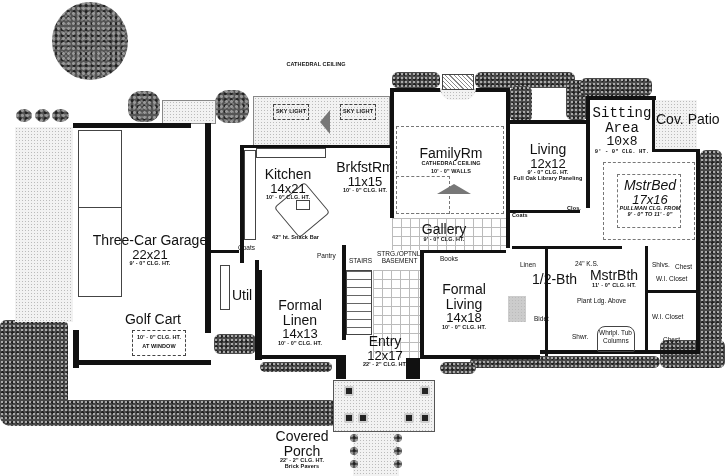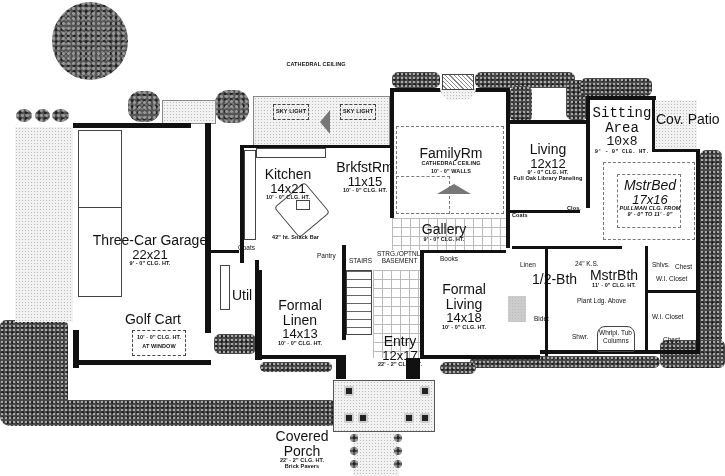--- a/index.html
+++ b/index.html
@@ -206,21 +206,21 @@
 <div class="label small" style="left:440px;top:256px;">Books</div>
 
 <div class="label" style="left:262px;top:298px;width:76px;">
   <div class="rn">Formal</div>
   <div class="rn">Linen</div>
   <div class="dim">14x13</div>
   <div class="note">10' - 0" CLG. HT.</div>
 </div>
 
 <div class="tile" style="left:373px;top:270px;width:47px;height:88px;"></div>
-<div class="label" style="left:365px;top:334px;width:70px;">
+<div class="label" style="left:350px;top:334px;width:70px;">
   <div class="rn">Entry</div>
   <div class="dim">12x17</div>
   <div class="note">22' - 2" CLG. HT.</div>
 </div>
 
 <div class="label" style="left:424px;top:282px;width:80px;">
   <div class="rn">Formal</div>
   <div class="rn">Living</div>
   <div class="dim">14x18</div>
   <div class="note">10' - 0" CLG. HT.</div>

